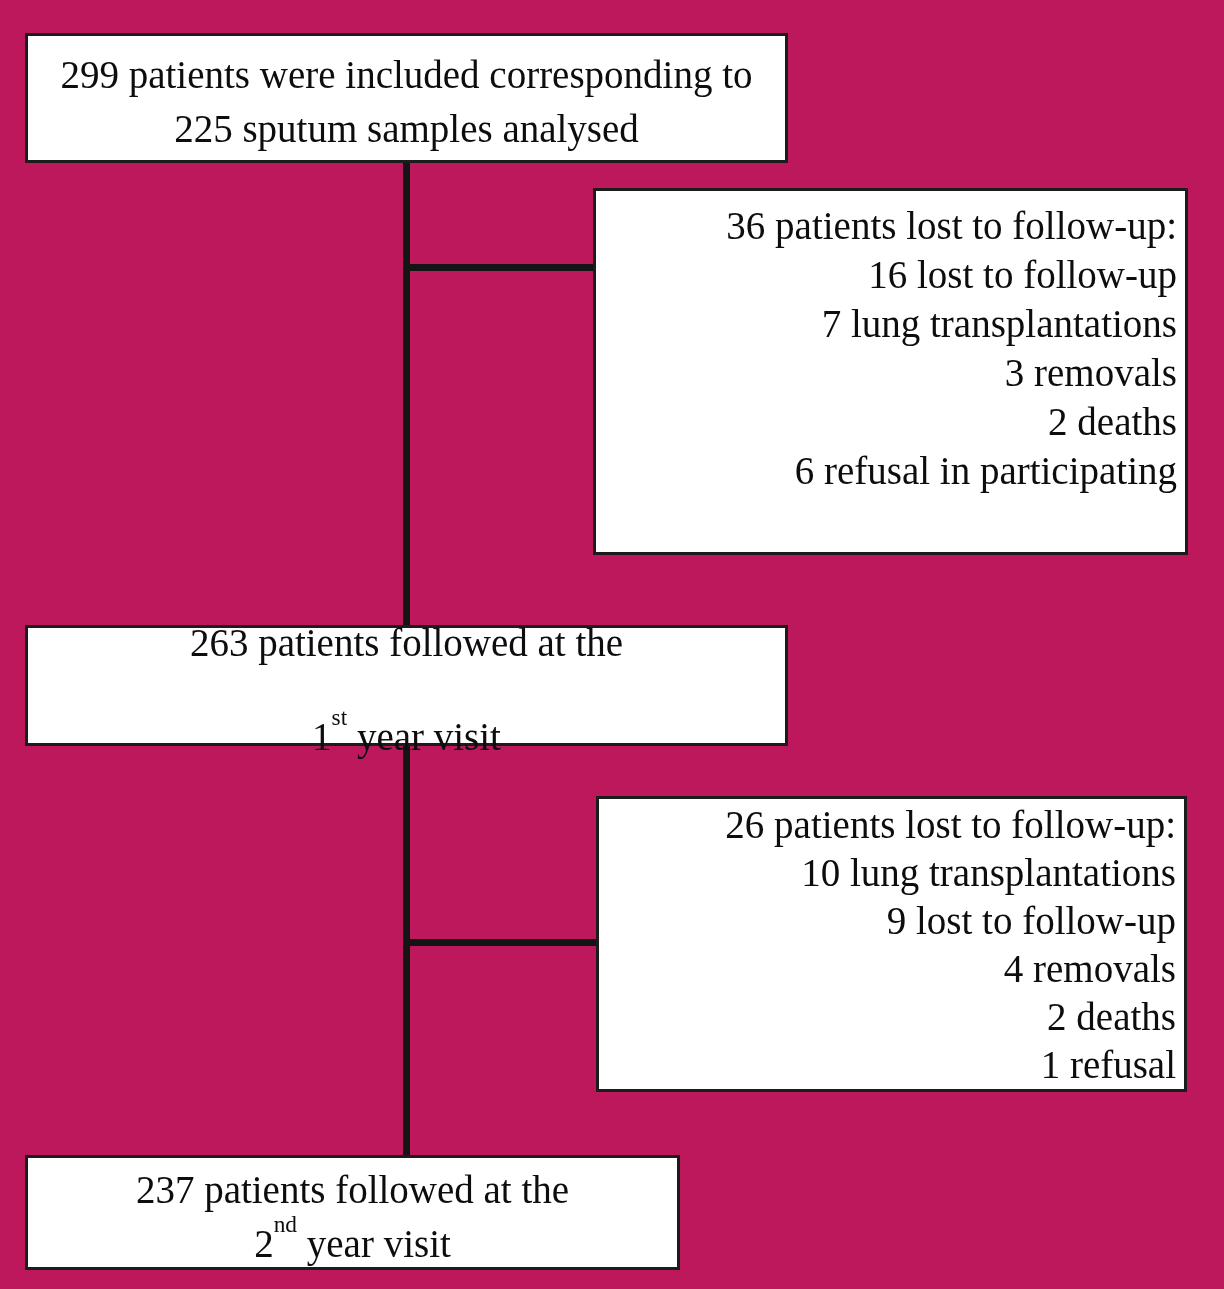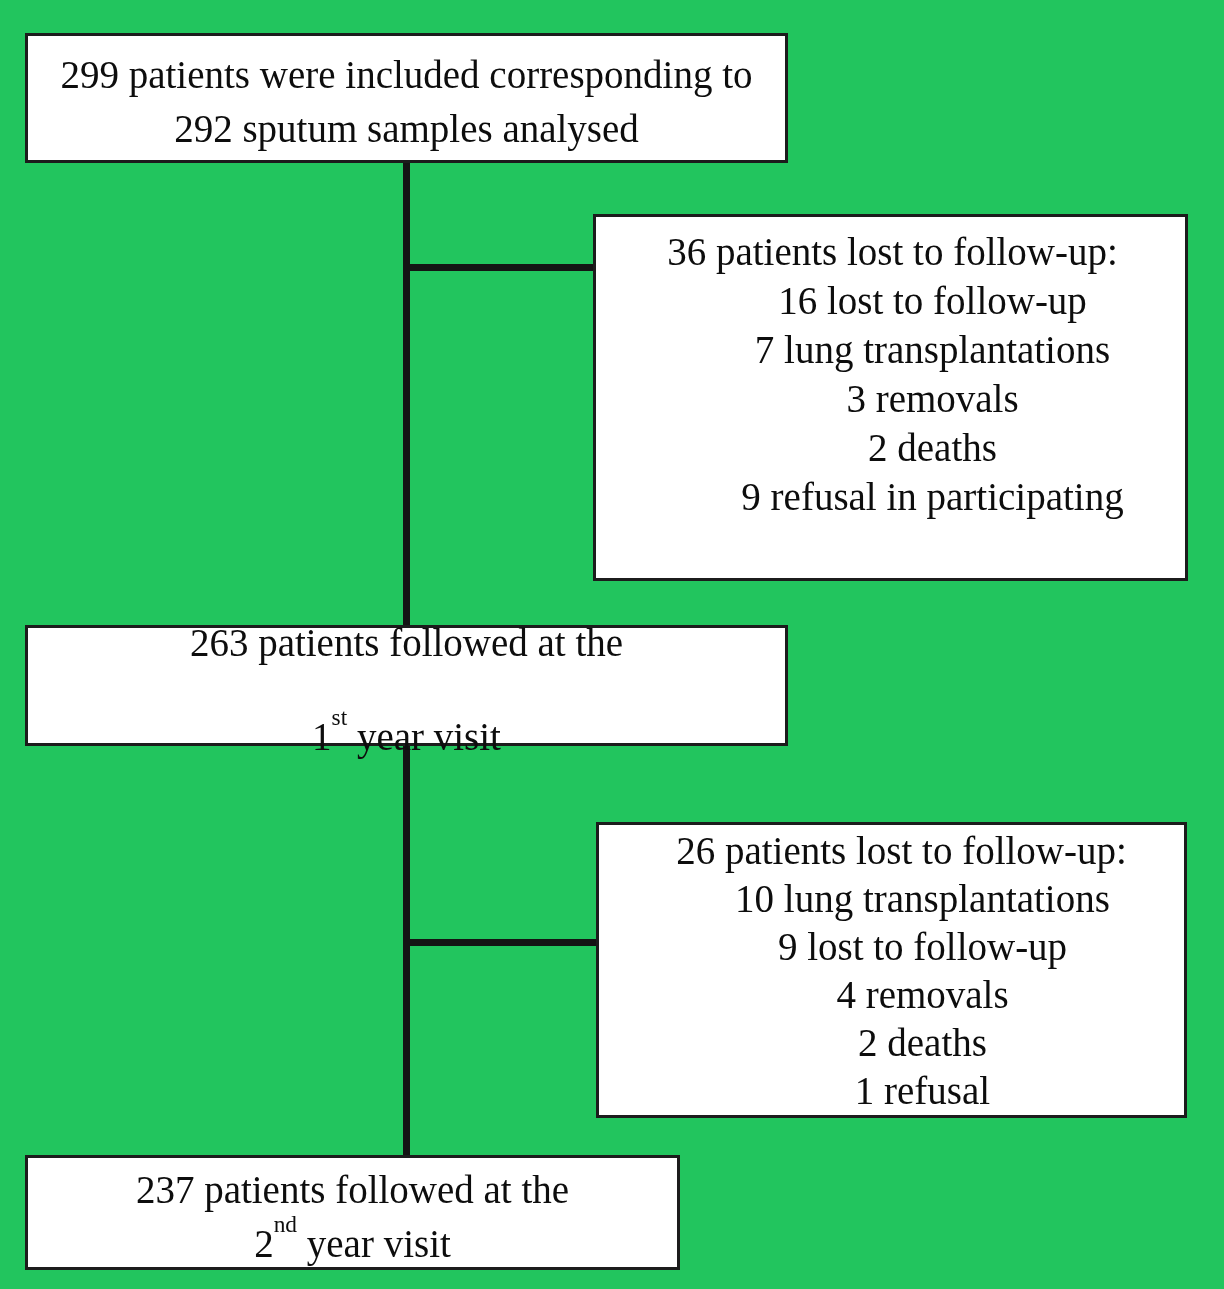--- a/index.html
+++ b/index.html
@@ -1,40 +1,40 @@
 <!DOCTYPE html>
 <html><head>
 <meta charset="utf-8">
 <style>
   html, body { margin: 0; padding: 0; background: #ffffff; }
   .canvas {
     position: relative;
     width: 1224px;
     height: 1289px;
-    background: #22c55e;
+    background: #be185d;
     font-family: "Liberation Serif", "DejaVu Serif", serif;
     color: #0d0d0d;
     overflow: hidden;
   }
   .box {
     position: absolute;
     box-sizing: border-box;
     border: 3px solid #1c1c1c;
     background: #ffffff;
     font-size: 39px;
   }
   .main {
     display: flex;
     flex-direction: column;
     justify-content: center;
     text-align: center;
     line-height: 54px;
     padding-top: 8px;
   }
-  .side  { text-align: center; margin-top: 26px; }
+  .side  { text-align: right; }
   .side1 { line-height: 49px; padding: 10px 8px 0 12px; }
   .side2 { line-height: 48px; padding: 2px 8px 0 6px; }
   .side1 .item { padding-left: 80px; }
   .side2 .item { padding-left: 42px; }
   .connector { position: absolute; background: #141414; }
   sup.ord {
     font-size: 0.6em;
     line-height: 0;
     position: relative;
     top: -0.45em;
@@ -45,41 +45,41 @@
 
 <div class="canvas">
 
   <div class="connector" style="left:403px; top:162px; width:7px; height:464px;"></div>
   <div class="connector" style="left:405px; top:264px; width:190px; height:7px;"></div>
   <div class="connector" style="left:403px; top:745px; width:7px; height:411px;"></div>
   <div class="connector" style="left:405px; top:939px; width:192px; height:7px;"></div>
 
   <div class="box main" style="left:25px; top:33px; width:763px; height:130px;">
     <div><span>299 patients were included corresponding to</span></div>
-    <div><span>292 sputum samples analysed</span></div>
+    <div><span>225 sputum samples analysed</span></div>
   </div>
 
   <div class="box side side1" style="left:593px; top:188px; width:595px; height:367px;">
     <div class="hdr">
       <span>36 patients lost to follow-up:</span>
     </div>
     <div class="item">
       <span>16 lost to follow-up</span>
     </div>
     <div class="item">
       <span>7 lung transplantations</span>
     </div>
     <div class="item">
       <span>3 removals</span>
     </div>
     <div class="item">
       <span>2 deaths</span>
     </div>
     <div class="item">
-      <span>9 refusal in participating</span>
+      <span>6 refusal in participating</span>
     </div>
   </div>
 
   <div class="box main" style="left:25px; top:625px; width:763px; height:121px;gap:40px;">
     <div><span>263 patients followed at the</span></div>
     <div>
       <span>1</span><sup class="ord">st</sup><span> year visit</span>
     </div>
   </div>
 

